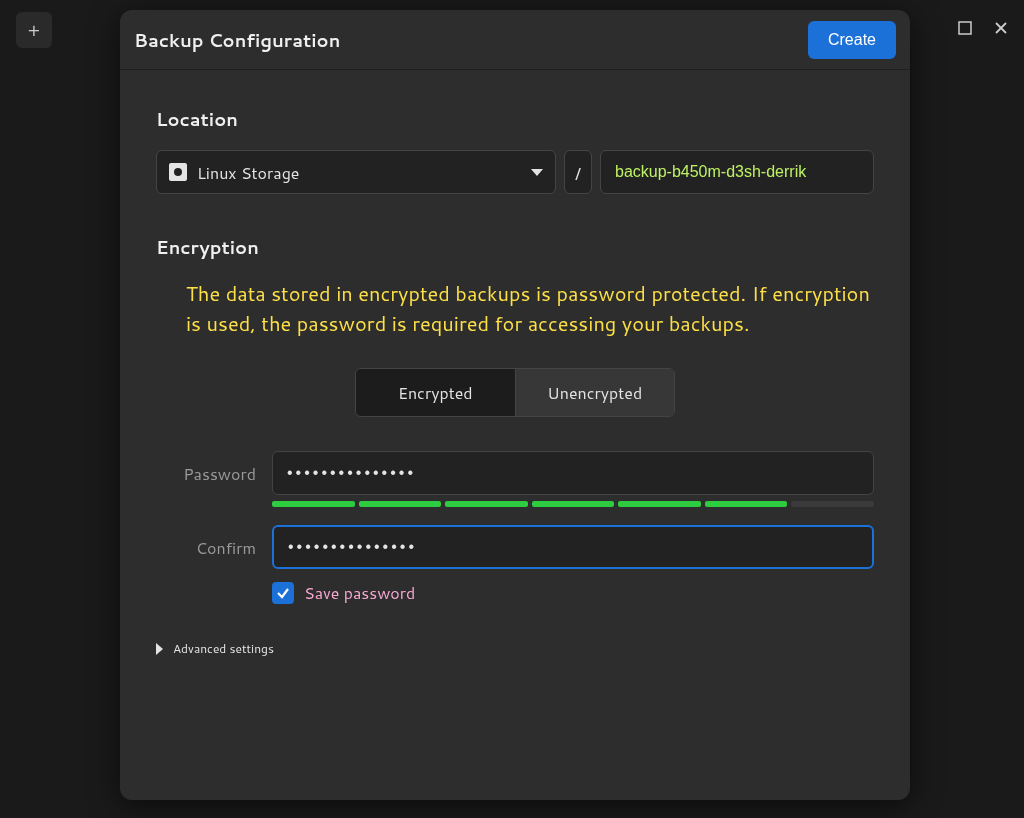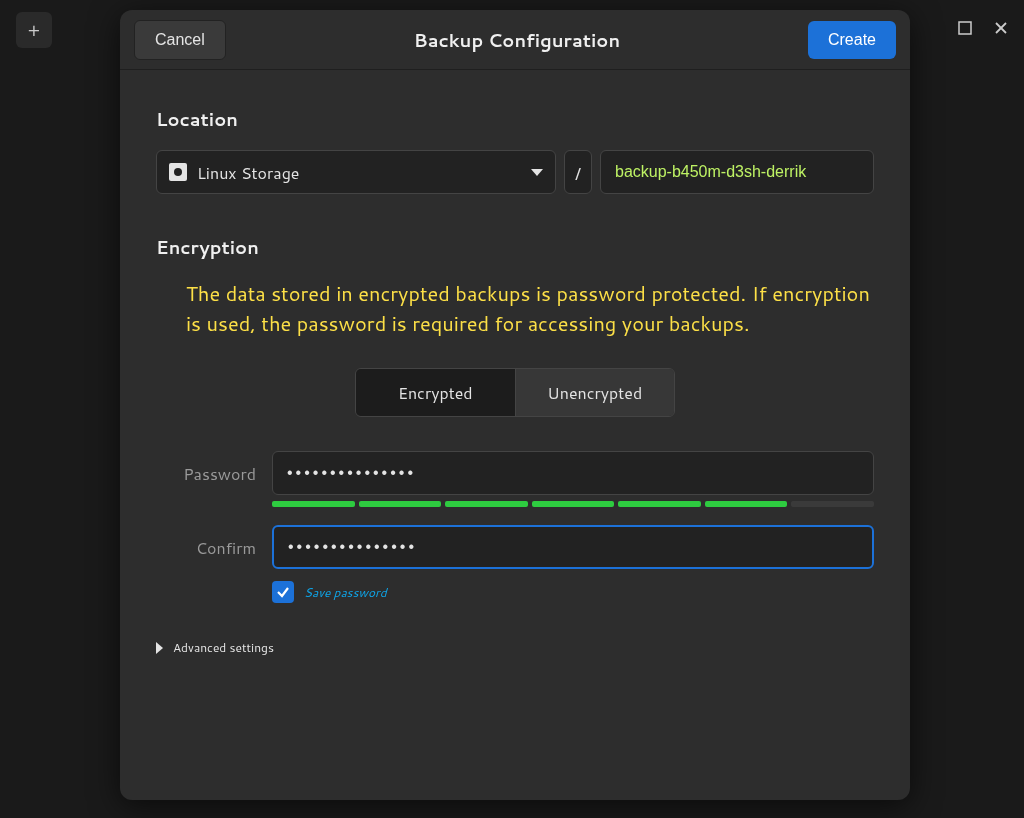--- a/index.html
+++ b/index.html
@@ -243,23 +243,22 @@
   background: #1c71d8;
   border-radius: 4px;
   display: flex;
   align-items: center;
   justify-content: center;
   margin-right: 10px;
   cursor: pointer;
 }
 .checkbox svg { width: 14px; height: 14px; }
 .checkbox-label {
-  font-size: 12px;
-  color: #0ea5e9;
-  font-style: italic;
+  font-size: 16px;
+  color: #f9a8d4;
 }
 .advanced-row {
   display: flex;
   align-items: center;
   cursor: pointer;
   gap: 10px;
 }
 .chevron-right {
   width: 0;
   height: 0;
@@ -289,21 +288,20 @@
       <svg width="14" height="14" viewBox="0 0 14 14">
           <line x1="2" y1="2" x2="12" y2="12" stroke="#ccc" stroke-width="1.8"></line>
           <line x1="12" y1="2" x2="2" y2="12" stroke="#ccc" stroke-width="1.8"></line>
         </svg>
     </span>
   </div>
 </div>
 
 <div class="dialog">
   <div class="dialog-header">
-    <button class="btn btn-cancel">Cancel</button>
     <div class="dialog-title">Backup Configuration</div>
     <button class="btn btn-create">Create</button>
   </div>
 
   <div class="dialog-body">
 
     <div class="section-label">Location</div>
     <div class="location-row">
       <div class="storage-select">
         <span class="disk-icon"></span>

